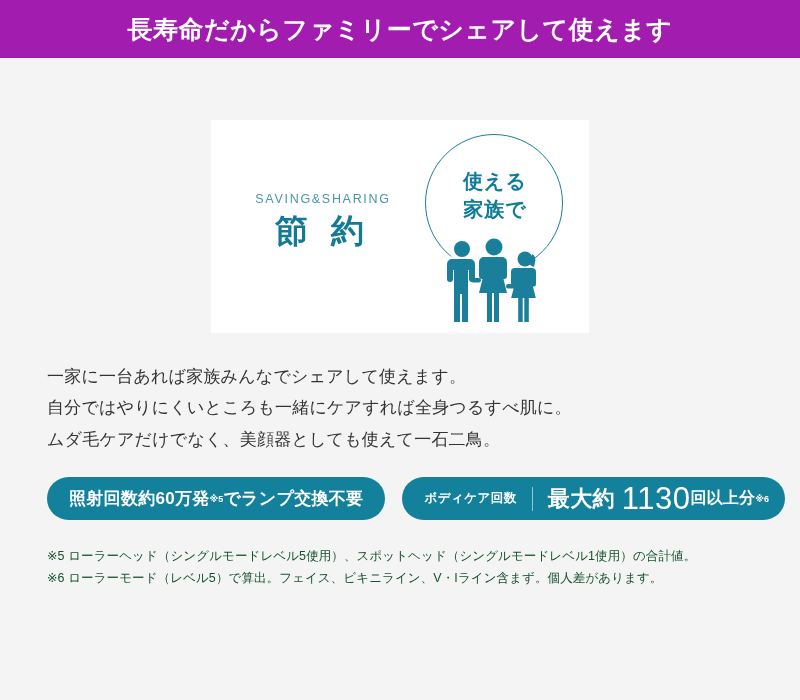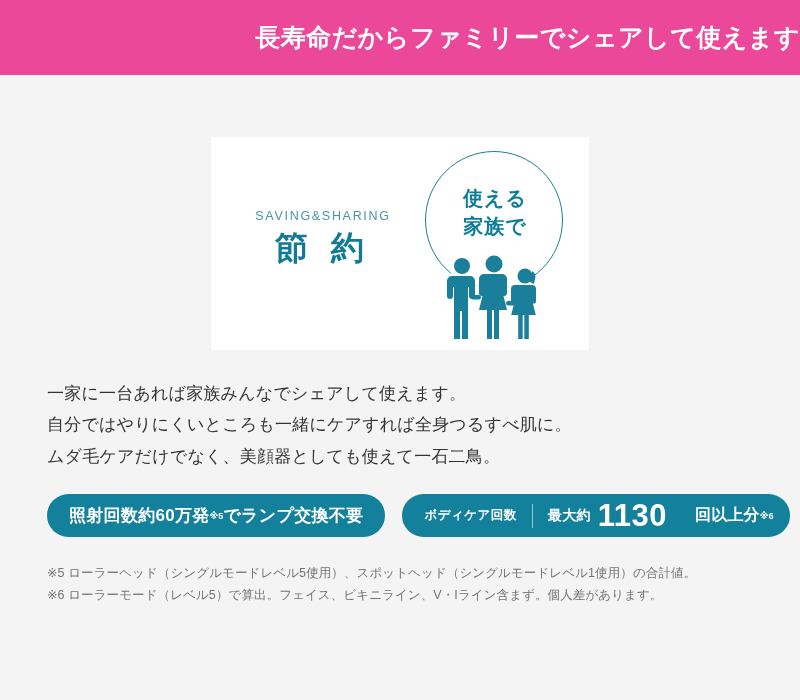--- a/index.html
+++ b/index.html
@@ -9,25 +9,25 @@
   body {
     width: 800px;
     height: 700px;
     background: #f4f4f4;
     font-family: "Liberation Sans", "DejaVu Sans", sans-serif;
     overflow: hidden;
   }
 
   
   .header-bar {
-    height: 75px;
-    background: #ec4899;
+    height: 58px;
+    background: #a21caf;
     display: flex;
     align-items: center;
-    justify-content: flex-end;
+    justify-content: center;
   }
   .header-title {
     color: #ffffff;
     font-size: 25px;
     font-weight: bold;
     letter-spacing: 0.5px;
     white-space: nowrap;
   }
 
   
@@ -148,48 +148,47 @@
     font-weight: bold;
     letter-spacing: 0.5px;
   }
   .pill-divider {
     width: 1px;
     height: 24px;
     background: rgba(255,255,255,0.55);
     margin: 0 15px;
   }
   .pill-approx {
-    font-size: 14px;
+    font-size: 22px;
     font-weight: bold;
     letter-spacing: 0.3px;
     margin-right: 7px;
   }
   .pill-number {
     font-size: 31px;
-    font-weight: bold;
+    font-weight: normal;
     letter-spacing: 0.5px;
     line-height: 1;
   }
   .pill-unit {
     font-size: 16px;
     font-weight: bold;
     letter-spacing: 0.2px;
-    margin-left: 28px;
   }
   .sup {
     font-size: 9px;
     vertical-align: super;
     font-weight: bold;
     letter-spacing: 0;
   }
 
   
   .footnotes {
     margin: 26px 0 0 47px;
-    color: #737373;
+    color: #14532d;
     font-size: 12.5px;
     line-height: 1.75;
     letter-spacing: 0.1px;
   }
   .footnotes div { white-space: nowrap; }
 </style>
 </head>
 <body>
 
 <div class="header-bar">

